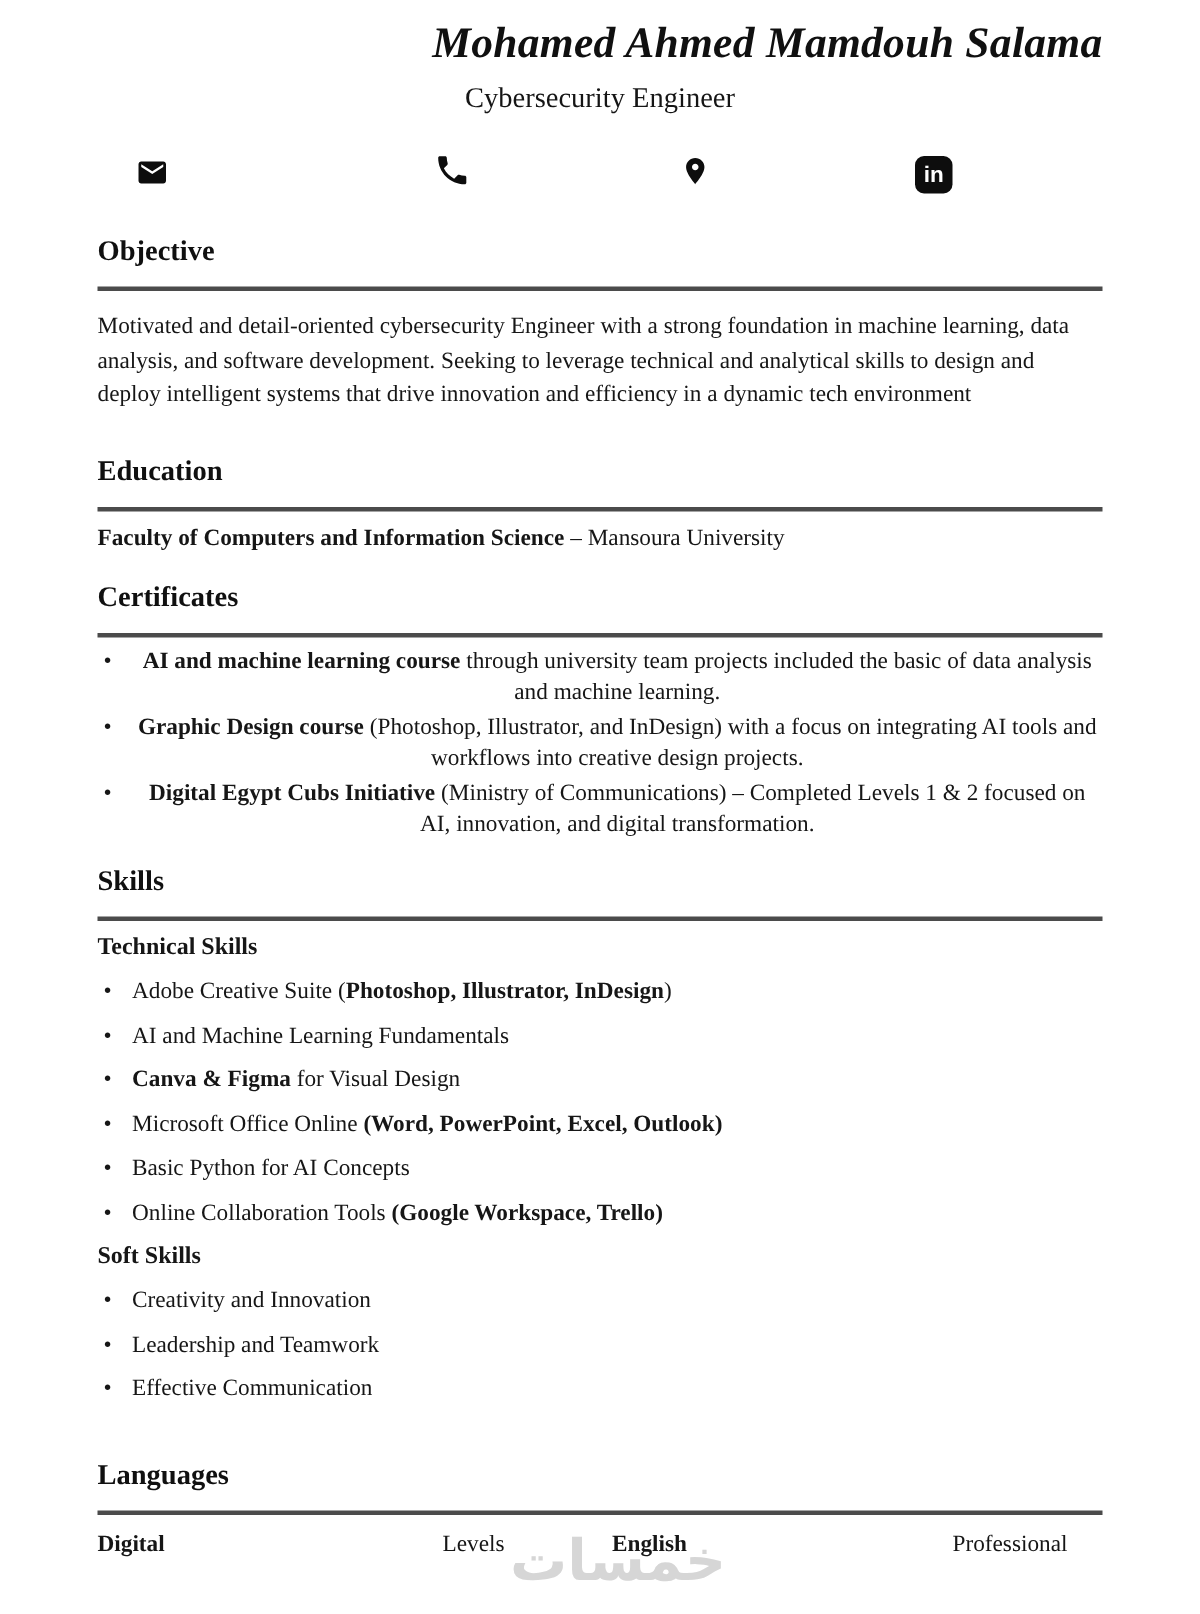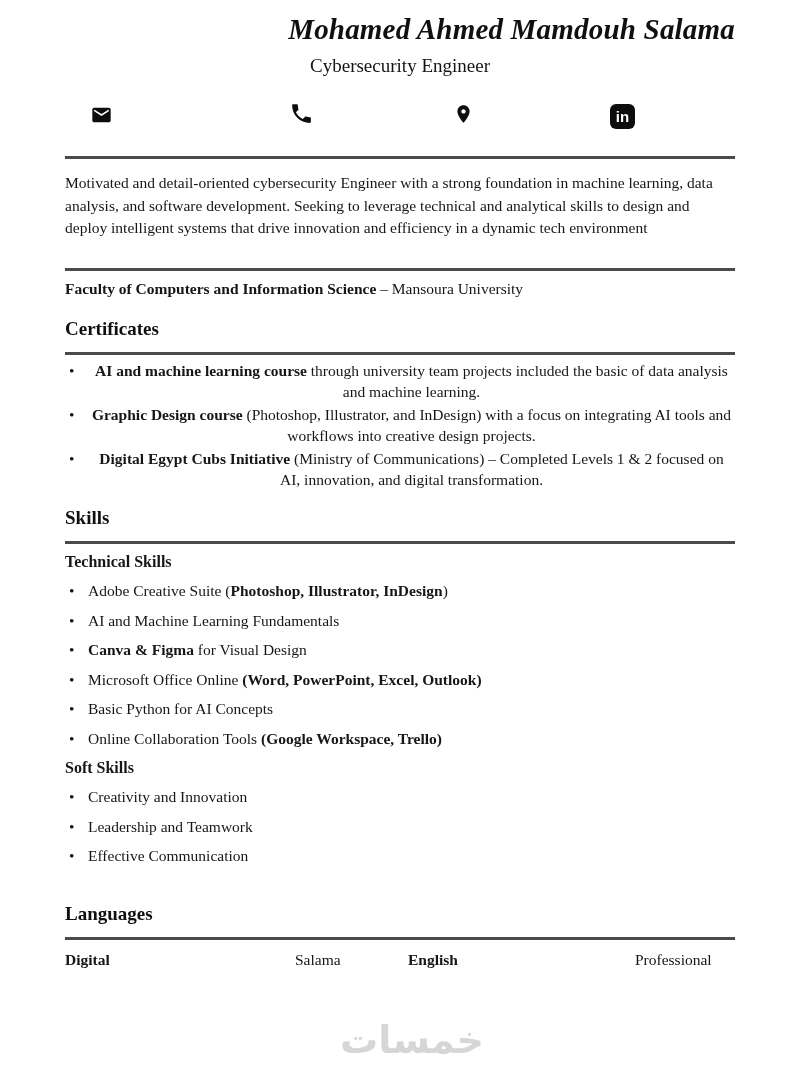--- a/index.html
+++ b/index.html
@@ -145,25 +145,27 @@
         <svg width="21" height="28" viewBox="0 0 24 24">
             <path d="M12 2C8.13 2 5 5.13 5 9c0 5.25 7 13 7 13s7-7.75 7-13c0-3.87-3.13-7-7-7zm0 9.5c-1.38 0-2.5-1.12-2.5-2.5s1.12-2.5 2.5-2.5 2.5 1.12 2.5 2.5-1.12 2.5-2.5 2.5z"></path>
           </svg>
       </span>
       <span class="contact-icon icon-linkedin">
         <span class="in-glyph">in</span>
       </span>
     </div>
 
     <div class="sec-objective">
+      <h2 class="section-heading">Objective</h2>
       <div class="divider"></div>
       <p class="paragraph">Motivated and detail-oriented cybersecurity Engineer with a strong foundation in machine learning, data analysis, and software development. Seeking to leverage technical and analytical skills to design and deploy intelligent systems that drive innovation and efficiency in a dynamic tech environment</p>
     </div>
 
     <div class="sec-education">
+      <h2 class="section-heading">Education</h2>
       <div class="divider"></div>
       <div class="edu-line">
         <b>Faculty of Computers and Information Science</b><span> – Mansoura University</span>
       </div>
     </div>
 
     <div class="sec-certificates">
       <h2 class="section-heading">Certificates</h2>
       <div class="divider"></div>
       <ul class="plain-list cert-list">
@@ -191,20 +193,20 @@
         <li><span>Leadership and Teamwork</span></li>
         <li><span>Effective Communication</span></li>
       </ul>
     </div>
 
     <div class="sec-languages">
       <h2 class="section-heading">Languages</h2>
       <div class="divider"></div>
       <div class="lang-row">
         <span class="lang-name pos-lang-1">Digital</span>
-        <span class="pos-level-1">Salama</span>
+        <span class="pos-level-1">Levels</span>
         <span class="lang-name pos-lang-2">English</span>
         <span class="pos-level-2">Professional</span>
       </div>
     </div>
 
   </div>
 </div>
 
 </body></html>

